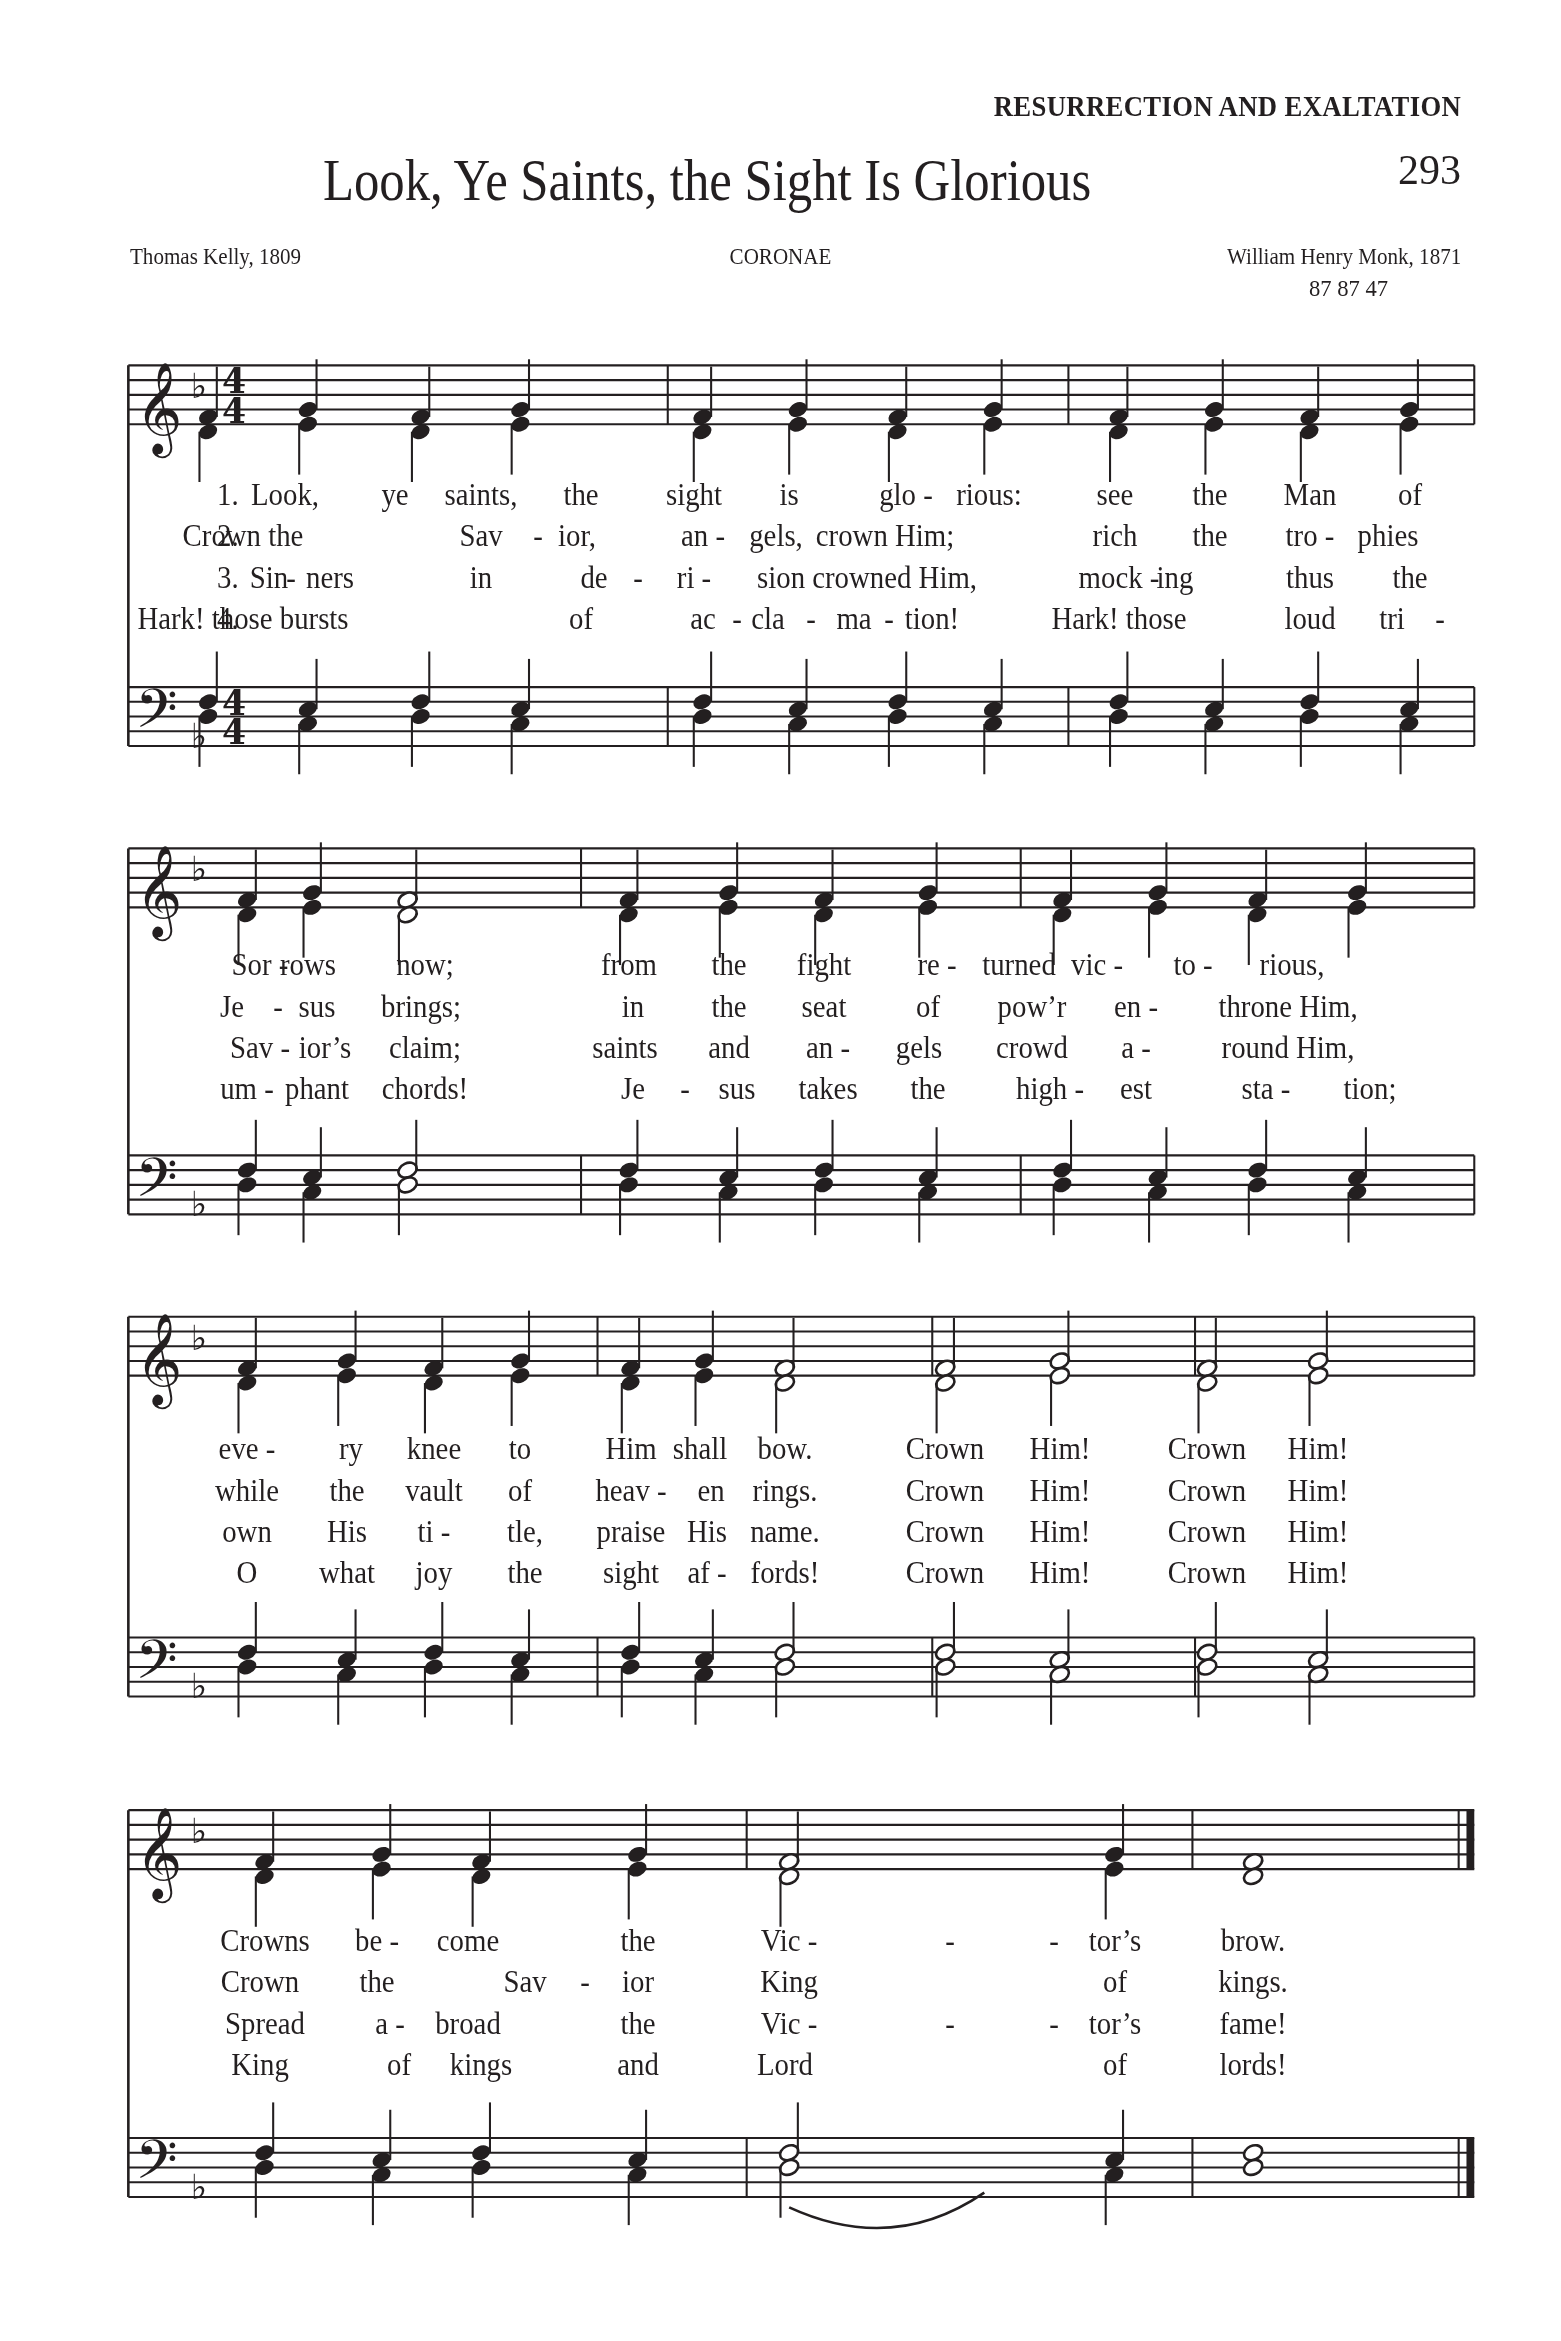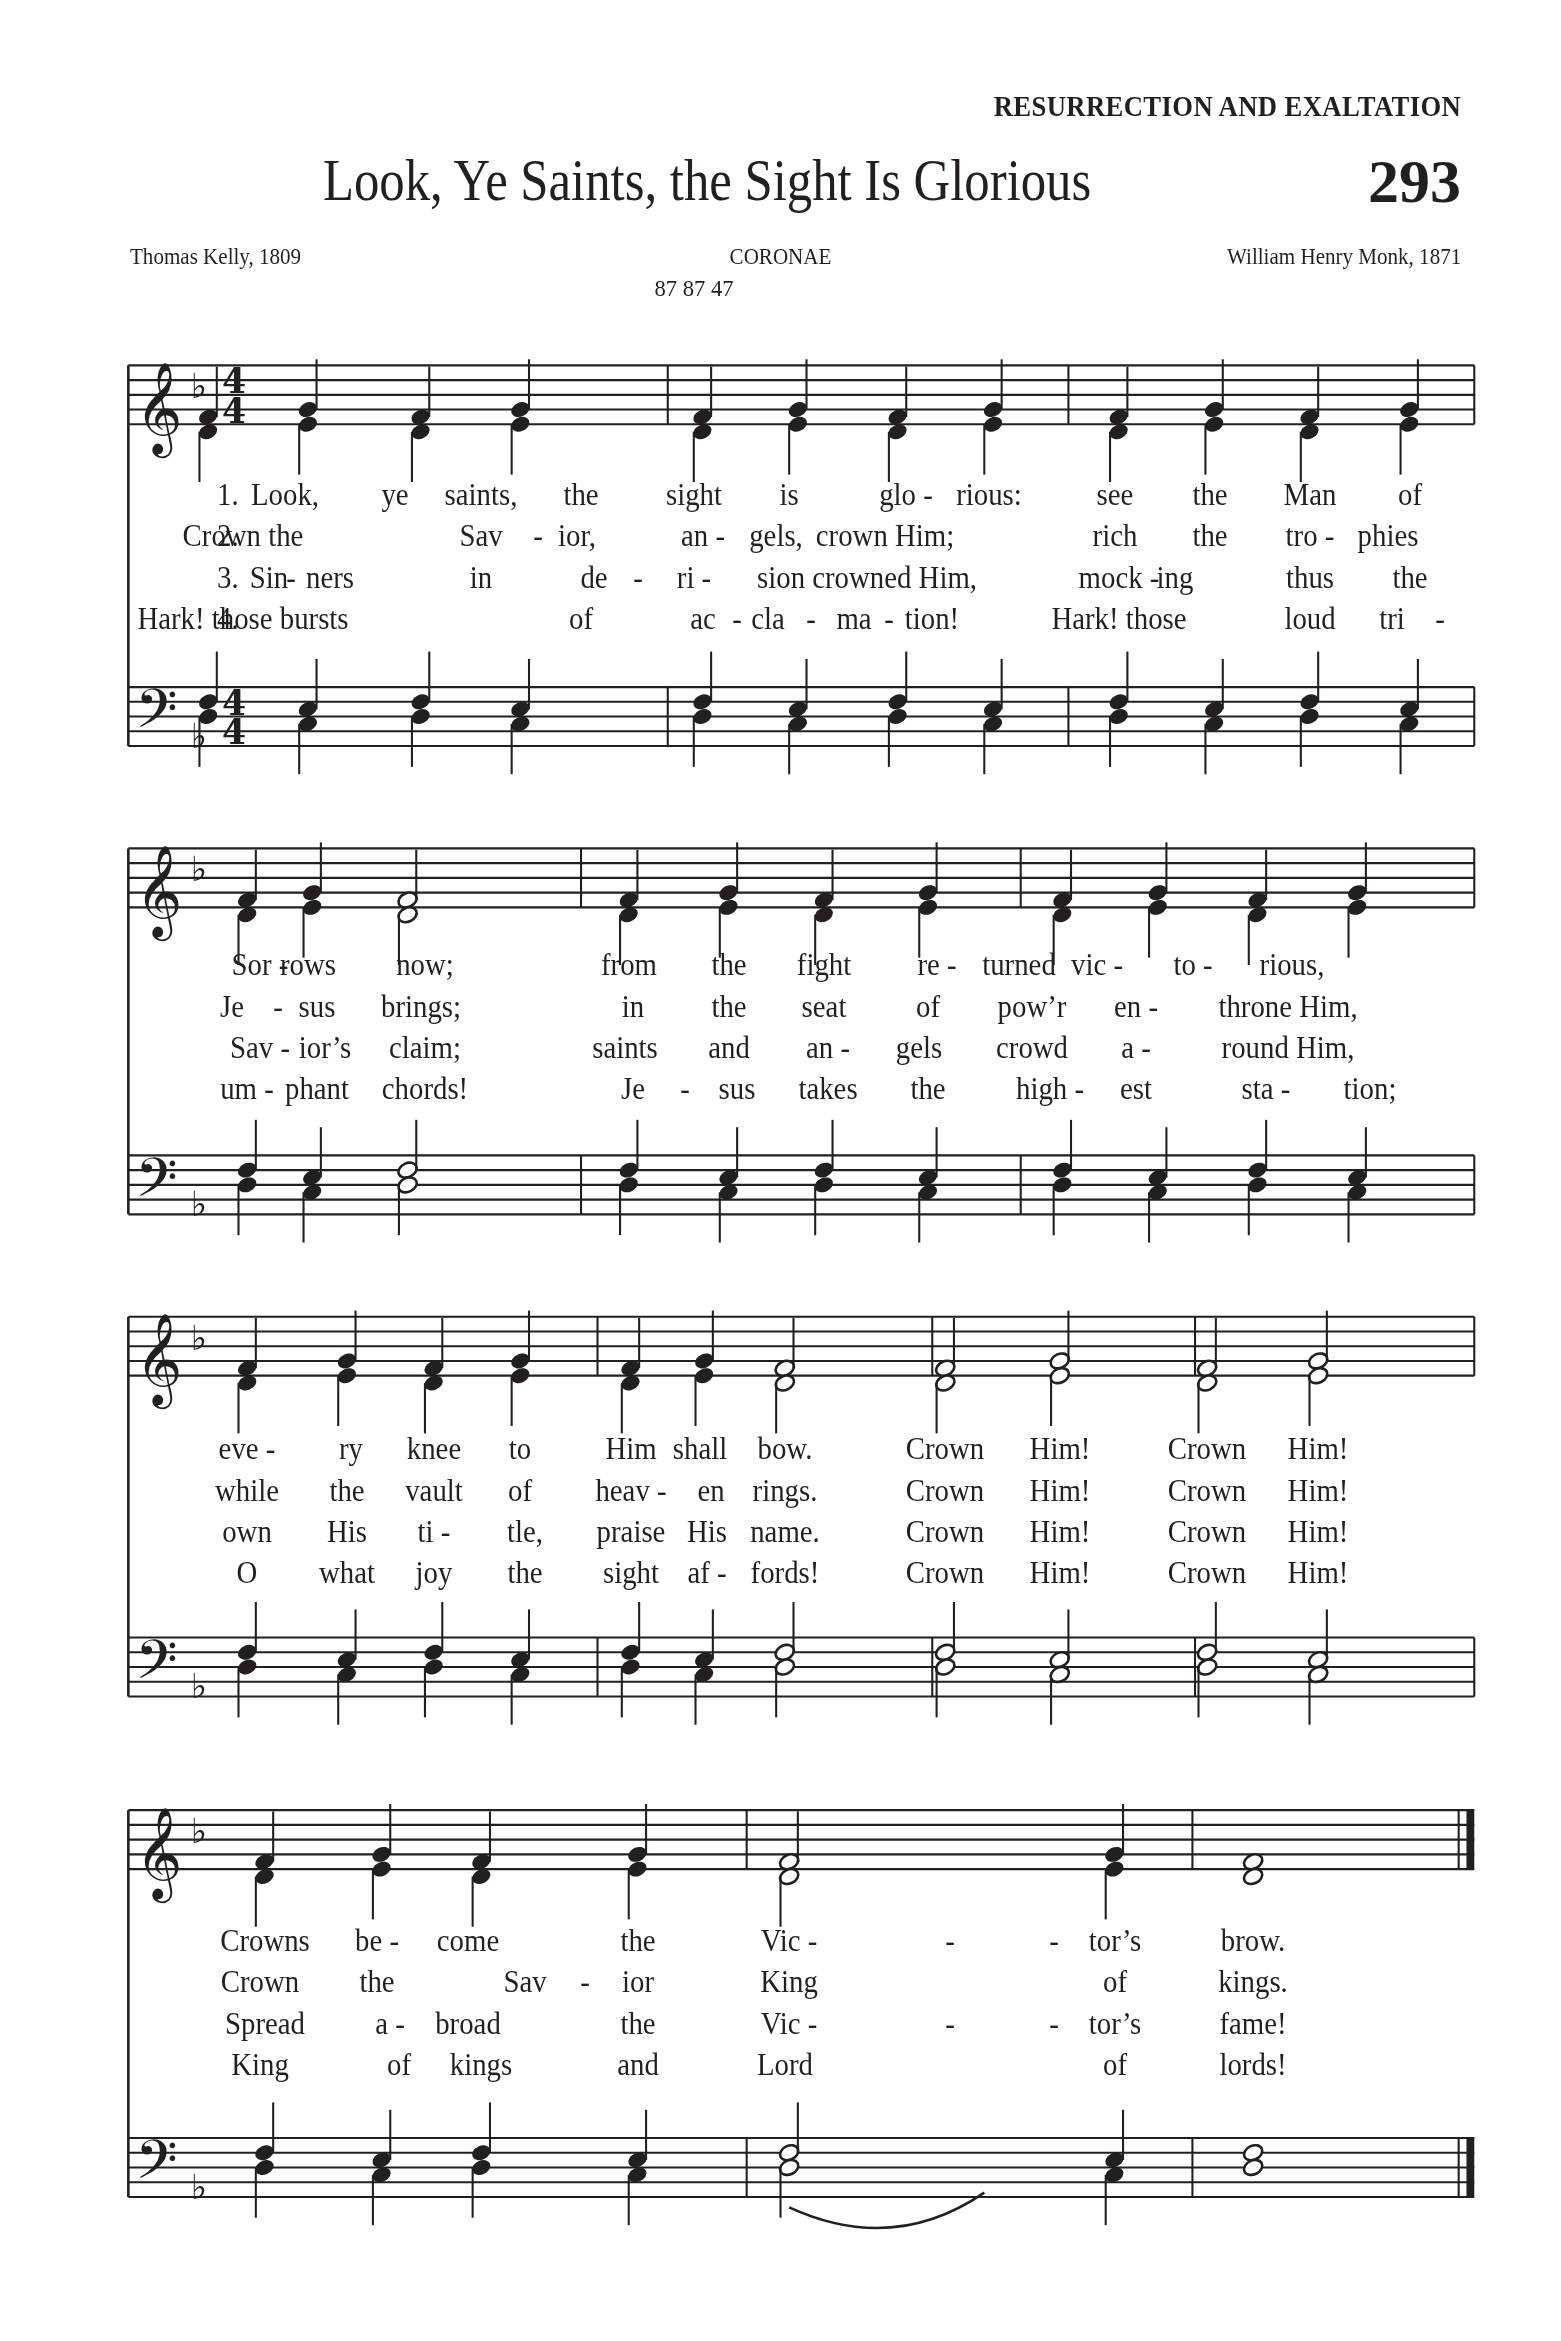--- a/index.html
+++ b/index.html
@@ -1,25 +1,25 @@
 <!DOCTYPE html>
 <html style="font-size:14px"><head>
 <meta charset="utf-8">
 <style>
   html,body{margin:0;padding:0;background:#ffffff;}
   body{width:1561px;height:2342px;position:relative;overflow:hidden;font-family:"DejaVu Serif","Liberation Serif",serif;color:#231f20;}
   .abs{position:absolute;white-space:nowrap;}
   .section{right:100px;top:90px;font-size:29px;letter-spacing:0.4px;font-family:"Liberation Serif",serif;font-weight:bold;transform:scaleX(0.92);transform-origin:right;}
   .title{left:323px;top:146px;font-size:59px;font-family:"Liberation Serif",serif;transform:scaleX(0.86);transform-origin:left;}
-  .number{right:100px;top:146px;font-size:62px;font-weight:bold;font-family:"Liberation Serif",serif;}
+  .number{right:100px;top:146px;font-size:42px;font-weight:normal;font-family:"Liberation Serif",serif;}
   .credit{top:243px;font-size:23.4px;font-family:"Liberation Serif",serif;transform:scaleX(0.9);}
   .credit.left{left:130px;transform-origin:left;}
   .credit.center{left:0;width:1561px;text-align:center;}
   .credit.right{right:100px;transform-origin:right;}
-  .meter{top:276px;left:0;width:1388px;text-align:center;font-size:22.6px;font-family:"Liberation Serif",serif;}
+  .meter{top:276px;left:0;width:1388px;text-align:right;font-size:22.6px;font-family:"Liberation Serif",serif;}
   svg{position:absolute;left:0;top:0;}
   .lyr{position:absolute;font-size:32px;font-family:"Liberation Serif",serif;transform:translateX(-50%) scaleX(0.9);white-space:nowrap;}
   .lyr.l{transform:scaleX(0.9);transform-origin:left;}
 </style>
 </head>
 <body>
 
 <div class="abs section">RESURRECTION AND EXALTATION</div>
 <div class="abs title">Look, Ye Saints, the Sight Is Glorious</div>
 <div class="abs number">293</div>

